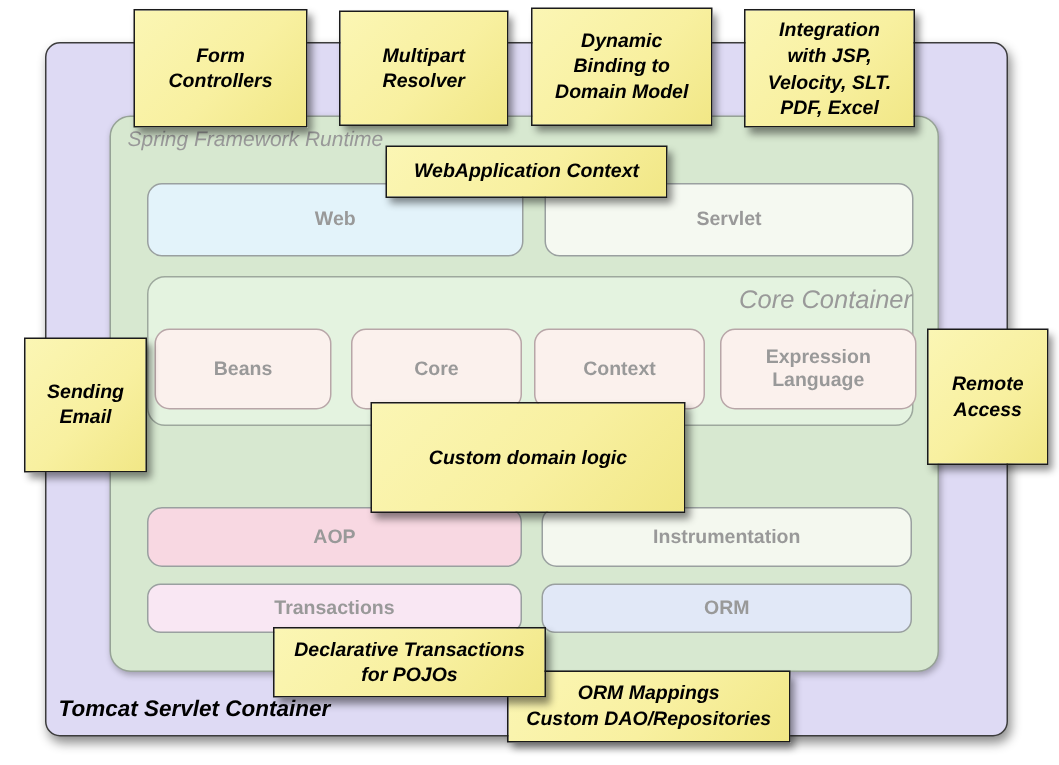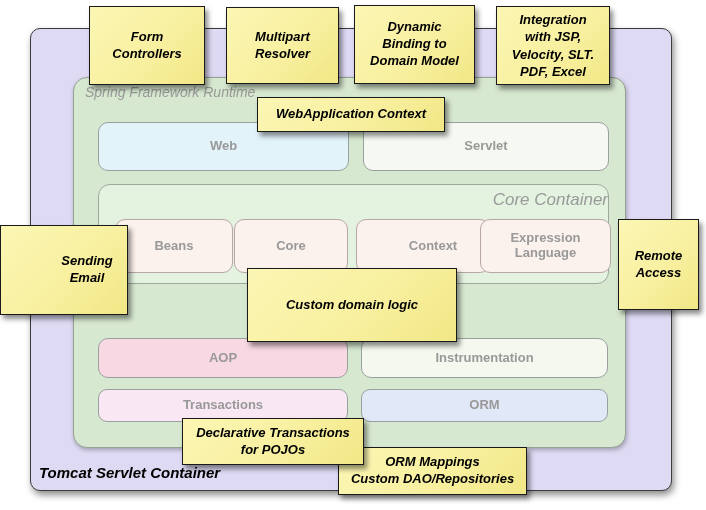--- a/index.html
+++ b/index.html
@@ -54,44 +54,44 @@
     font-size:17px;font-style:italic;color:var(--label-gray,#999);
   }
   
   .box{
     position:absolute;display:flex;align-items:center;justify-content:center;
     text-align:center;font-size:13px;font-weight:bold;color:var(--label-gray,#999);
     border:1px solid #9aa0a0;border-radius:10px;line-height:1.15;
   }
   .box-web{left:24px;top:44px;width:249px;height:47px;background:var(--web-blue,#e3f3fa);}
   .box-servlet{left:289px;top:44px;width:244px;height:47px;background:var(--servlet-cream,#f5f9f1);}
-  .box-beans{left:16px;top:34px;width:116px;height:52px;background:var(--bean-pink,#fbf1ed);border-color:#b8a6a8;}
+  .box-beans{left:4px;top:34px;width:116px;height:52px;background:var(--bean-pink,#fbf1ed);border-color:#b8a6a8;}
   .box-core{left:135px;top:34px;width:112px;height:52px;background:var(--bean-pink,#fbf1ed);border-color:#b8a6a8;}
-  .box-context{left:257px;top:34px;width:112px;height:52px;background:var(--bean-pink,#fbf1ed);border-color:#b8a6a8;padding-left:20px;}
+  .box-context{left:257px;top:34px;width:112px;height:52px;background:var(--bean-pink,#fbf1ed);border-color:#b8a6a8;}
   .box-expression{left:381px;top:34px;width:113px;height:52px;background:var(--bean-pink,#fbf1ed);border-color:#b8a6a8;padding:0 8px;}
   .box-aop{left:24px;top:260px;width:248px;height:38px;background:var(--aop-pink,#f8d8e2);}
   .box-instr{left:287px;top:260px;width:245px;height:38px;background:var(--instrumentation-cream,#f4f8ef);}
   .box-trans{left:24px;top:311px;width:248px;height:31px;background:var(--transactions-pink,#f9e7f3);border-radius:9px;}
   .box-orm{left:287px;top:311px;width:245px;height:31px;background:var(--orm-blue,#e1e8f7);border-radius:9px;}
   
   .sticky{
     position:absolute;z-index:10;
     background:linear-gradient(135deg,#fbf6b4 0%,var(--sticky-yellow,#f8f0a0) 55%,#f1e786 100%);
     border:1.5px solid var(--sticky-border,#1a1a1a);
     box-shadow:3px 4px 5px rgba(0,0,0,0.45);
     display:flex;align-items:center;justify-content:center;
     text-align:center;white-space:pre-line;
     font-size:13px;font-weight:bold;font-style:italic;color:#000;line-height:1.3;
   }
   .s-form{left:89px;top:6px;width:114px;height:77px;}
   .s-multipart{left:226px;top:7px;width:111px;height:75px;}
   .s-dynamic{left:354px;top:5px;width:119px;height:77px;}
   .s-integration{left:496px;top:6px;width:112px;height:77px;line-height:1.32;}
   .s-webapp{left:257px;top:97px;width:186px;height:33px;}
-  .s-sending{left:0;top:225px;width:80px;height:88px;padding-left:46px;}
+  .s-sending{left:16px;top:225px;width:80px;height:88px;}
   .s-remote{left:618px;top:219px;width:79px;height:89px;}
   .s-custom{left:247px;top:268px;width:208px;height:72px;}
   .s-declarative{left:182px;top:418px;width:180px;height:45px;}
   .s-ormmap{left:338px;top:447px;width:187px;height:46px;}
 </style>
 </head>
 <body>
 
 <div class="canvas">
 

